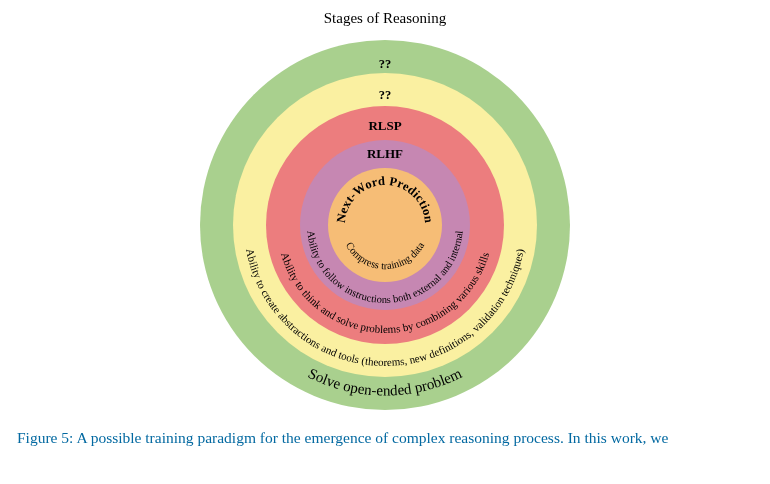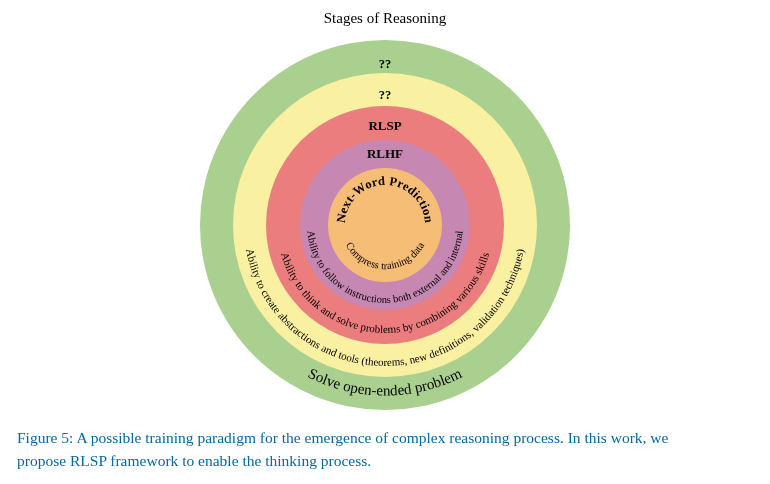--- a/index.html
+++ b/index.html
@@ -86,14 +86,13 @@
   <text class="ct-yellow" text-anchor="middle">
     <textPath href="#arc-yellow" xlink:href="#arc-yellow" startOffset="50%">Ability to create abstractions and tools (theorems, new definitions, validation techniques)</textPath>
   </text>
   <text class="ct-green" text-anchor="middle">
     <textPath href="#arc-green" xlink:href="#arc-green" startOffset="50%">Solve open-ended problem</textPath>
   </text>
 </svg>
 
 <div class="caption">
   <div>Figure 5: A possible training paradigm for the emergence of complex reasoning process. In this work, we</div>
-  <div>propose RLSP framework to enable the thinking process.</div>
 </div>
 
 </body></html>

